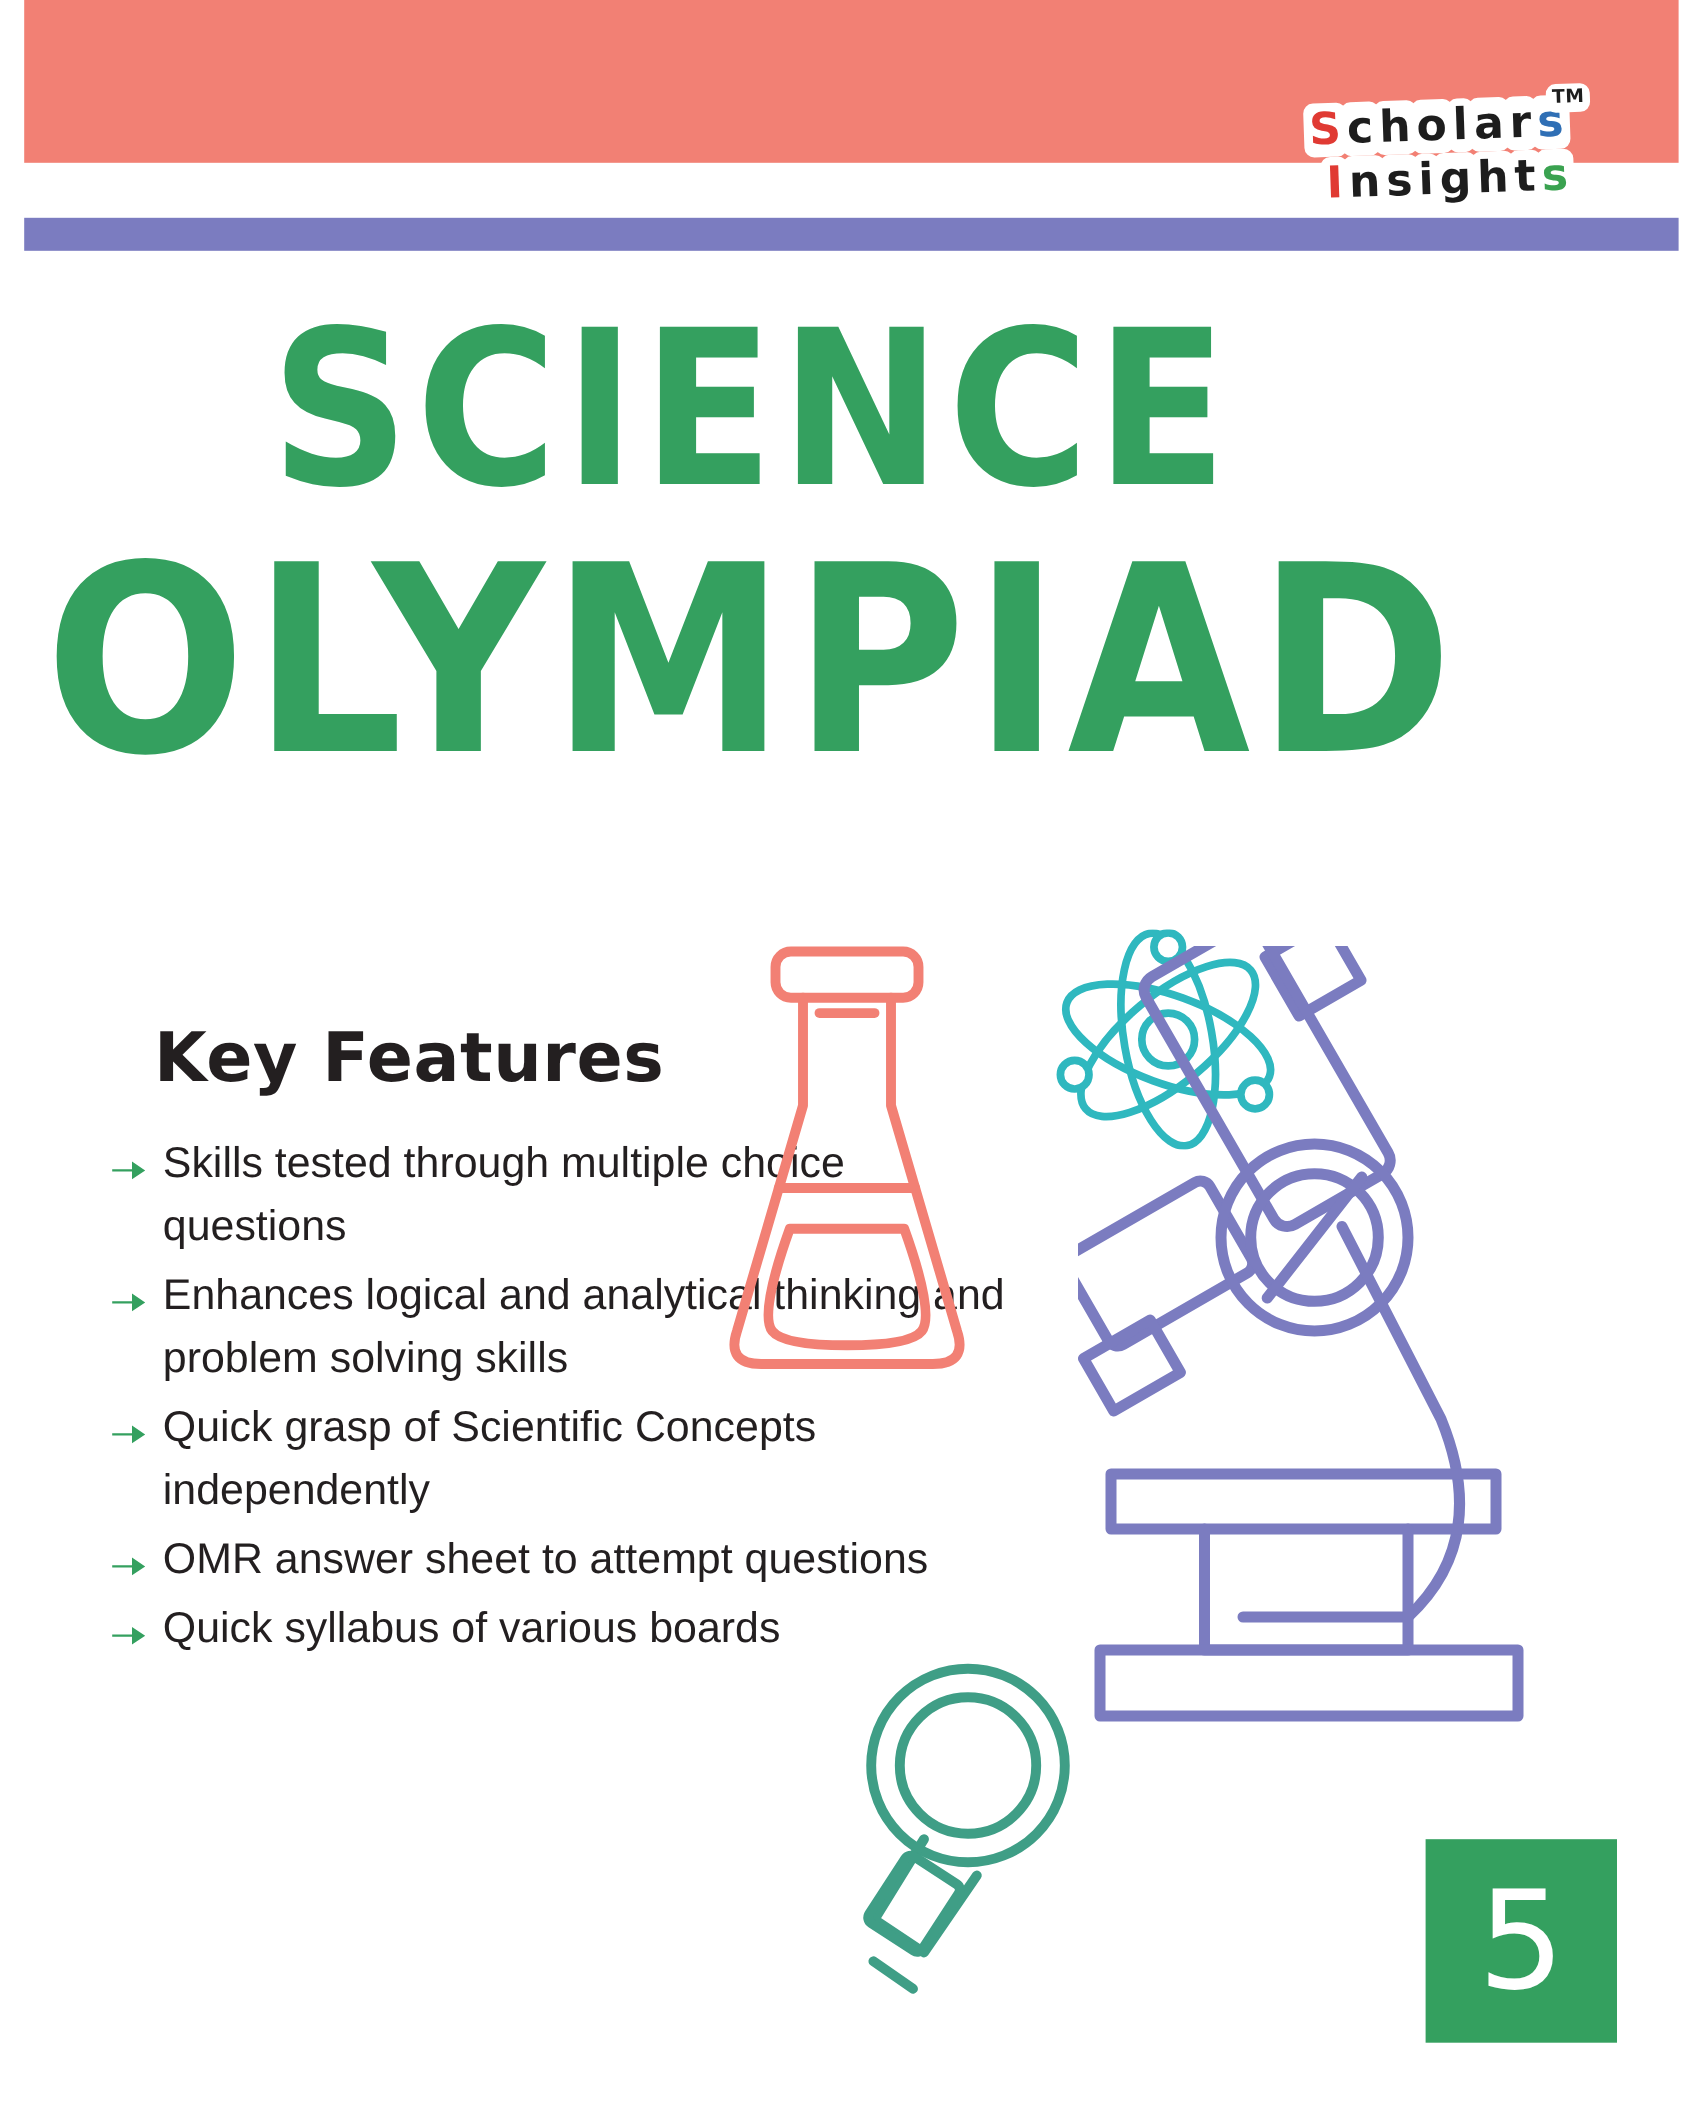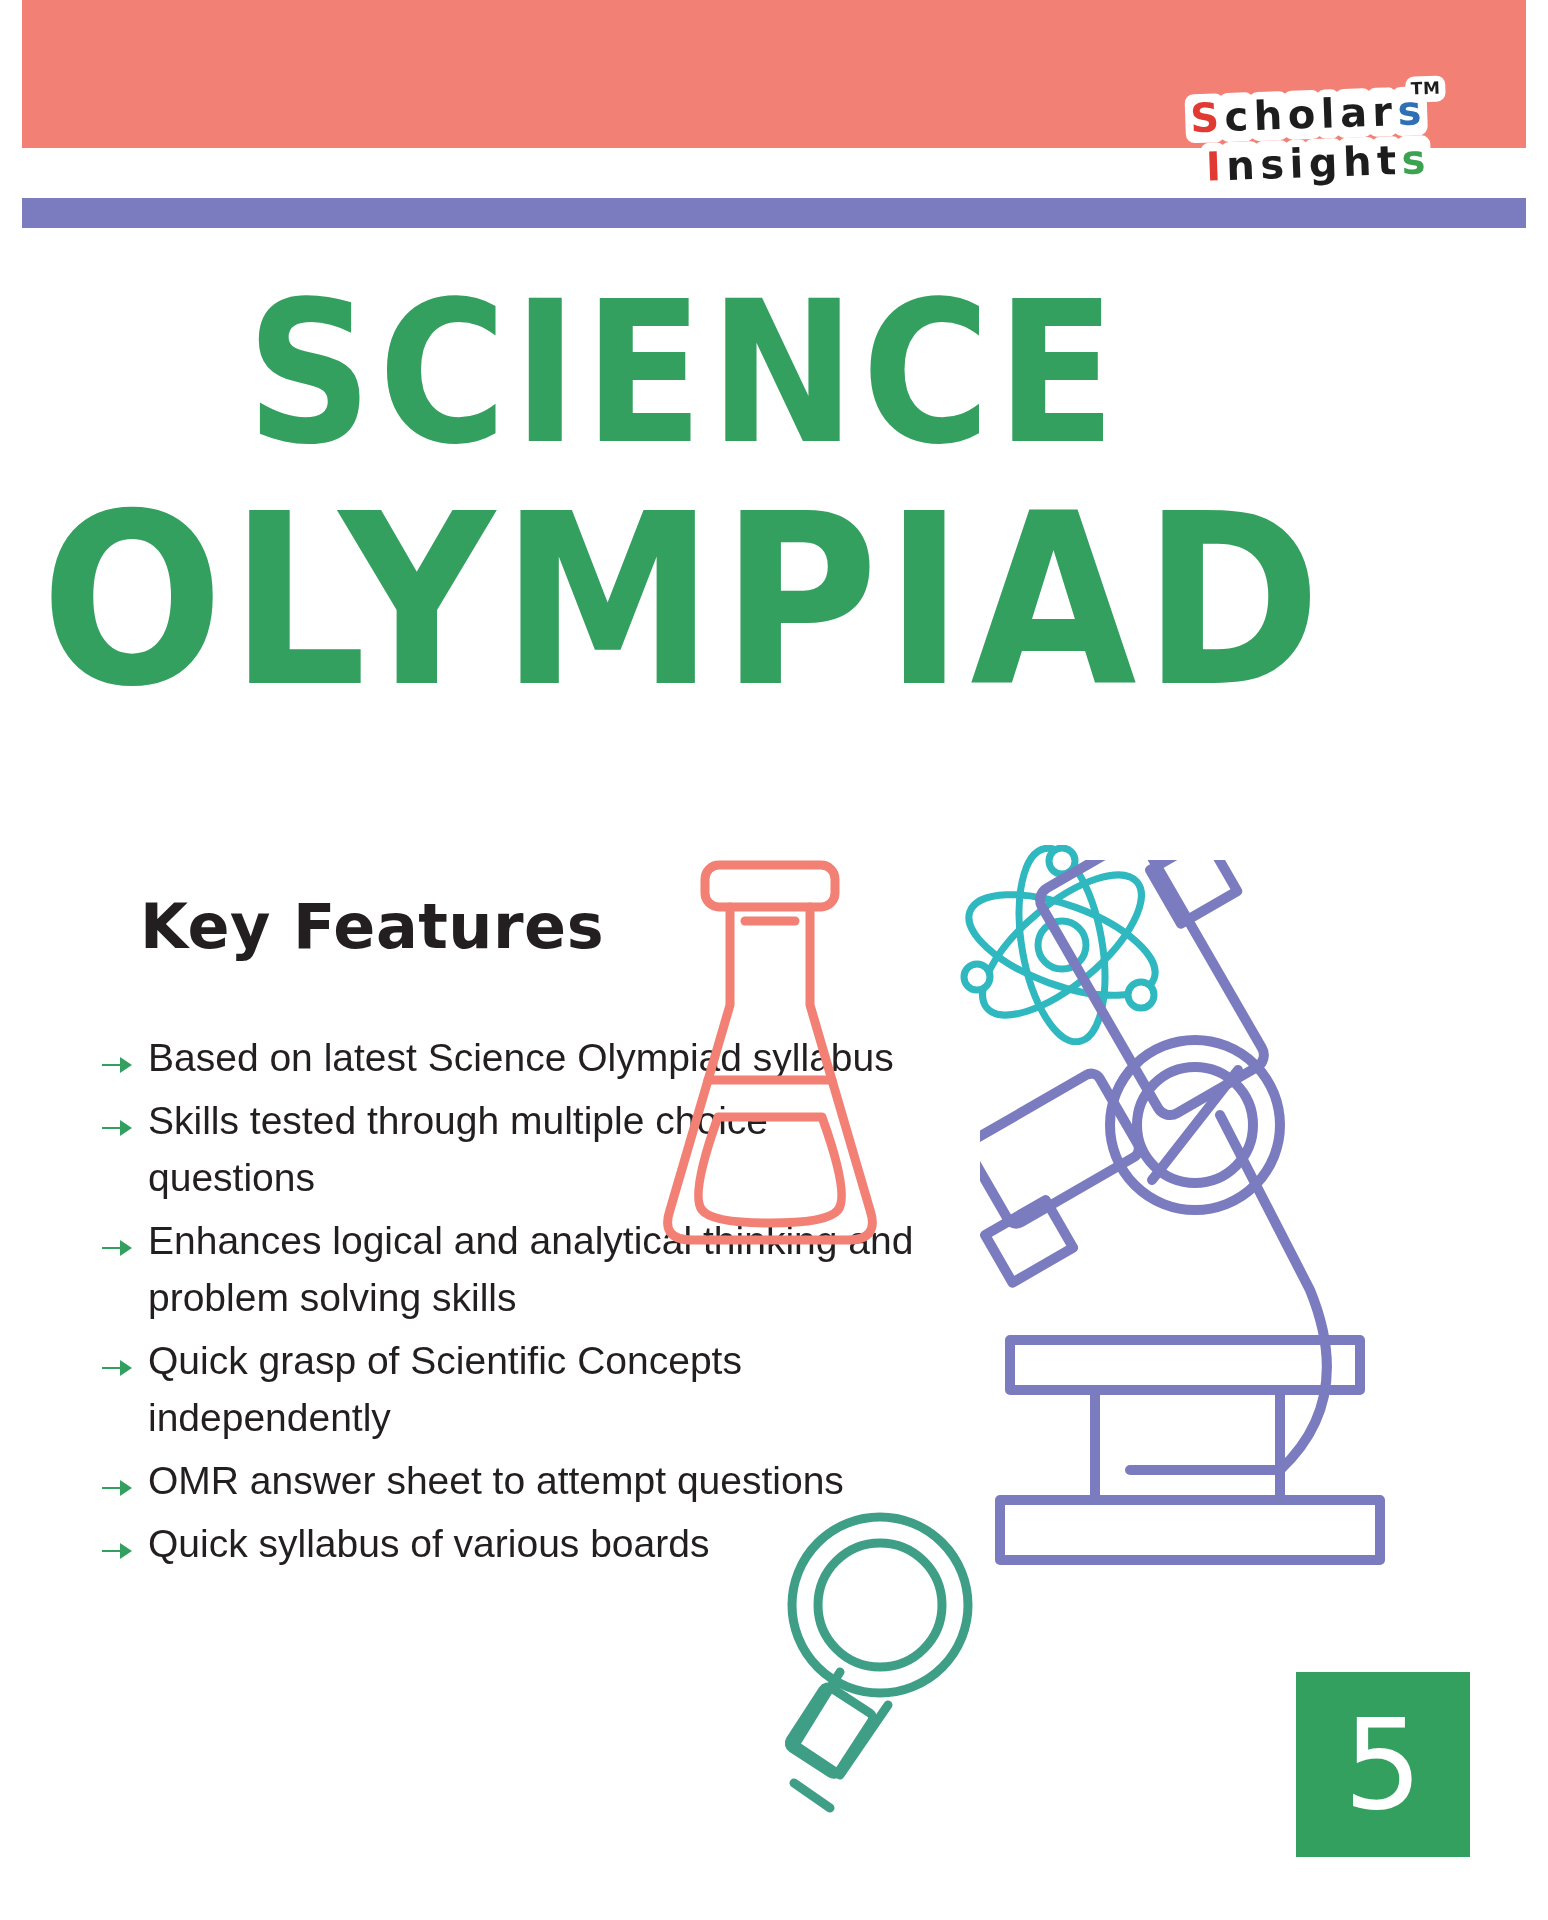--- a/index.html
+++ b/index.html
@@ -102,21 +102,21 @@
     font-size: 215px;
     margin-top: 40px;
     transform: scaleY(1.1);
     transform-origin: center top;
   }
 
   
   .kf-heading {
     position: absolute;
     left: 140px;
-    top: 890px;
+    top: 925px;
     font-size: 62px;
     font-weight: bold;
     color: #231f20;
     font-family: "DejaVu Sans", sans-serif;
     letter-spacing: 0.5px;
   }
   .kf-list {
     position: absolute;
     left: 100px;
     top: 1030px;
@@ -188,28 +188,20 @@
   </div>
 
   <div class="title-wrap">
     <div class="title-line title-1">SCIENCE</div>
     <div class="title-line title-2">OLYMPIAD</div>
   </div>
 
   <div class="kf-heading">Key Features</div>
 
   <ul class="kf-list">
-    <li class="kf-item">
-      <span class="kf-arrow">
-        <svg width="34" height="28" viewBox="0 0 34 28">
-            <path d="M2 13 L20 13 L20 6 L32 14 L20 22 L20 15 L2 15 Z" fill="#34a05f"></path>
-          </svg>
-      </span>
-      <span>Based on latest Science Olympiad syllabus</span>
-    </li>
     <li class="kf-item">
       <span class="kf-arrow">
         <svg width="34" height="28" viewBox="0 0 34 28">
             <path d="M2 13 L20 13 L20 6 L32 14 L20 22 L20 15 L2 15 Z" fill="#34a05f"></path>
           </svg>
       </span>
       <span>Skills tested through multiple choice questions</span>
     </li>
     <li class="kf-item">
       <span class="kf-arrow">

